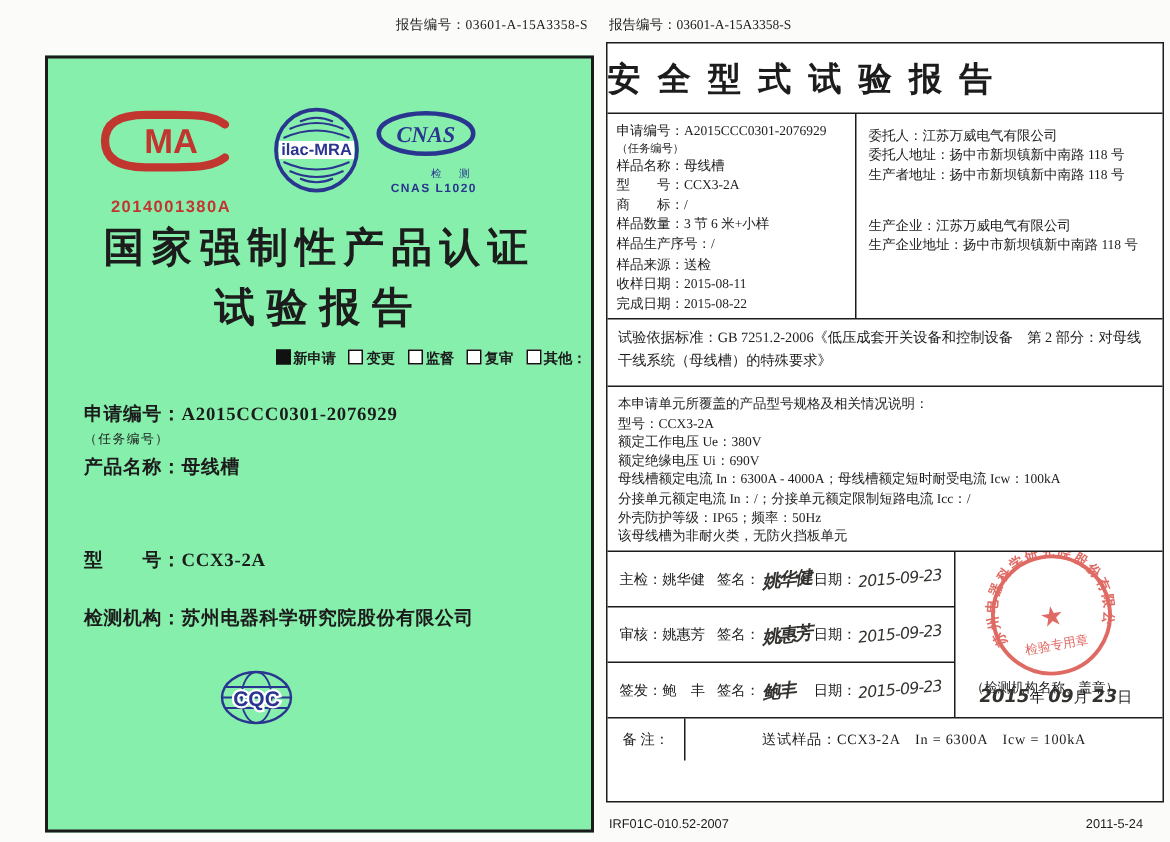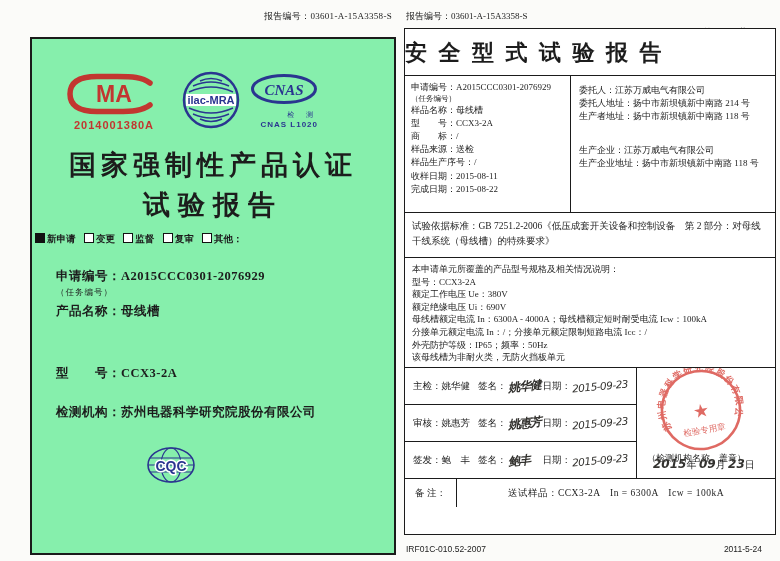--- a/index.html
+++ b/index.html
@@ -3,28 +3,28 @@
 <meta charset="utf-8">
 <style>
   html,body{margin:0;padding:0;width:780px;height:561px;overflow:hidden;background:#fbfbf9;}
   .canvas{position:relative;width:780px;height:561px;font-family:"Liberation Serif",serif;color:#1c1c1c;background:#fbfbf9;}
   
   .page-left{position:absolute;left:28px;top:0;width:370px;height:561px;}
   .lp-reportno{position:absolute;top:10px;right:6px;font-size:9px;letter-spacing:.3px;}
   .lp-border{position:absolute;top:37px;left:2px;width:362px;height:514px;border:2px solid #1b1b1b;background:#86efac;}
   .logos{position:absolute;top:32px;left:0;width:100%;height:72px;}
   .cma{position:absolute;left:34px;top:2px;width:96px;text-align:center;}
-  .cma-num{color:#c23630;font-size:11px;font-family:"Liberation Sans",sans-serif;letter-spacing:1px;font-weight:bold;margin-top:0;}
+  .cma-num{color:#c23630;font-size:11px;font-family:"Liberation Sans",sans-serif;letter-spacing:1px;font-weight:bold;margin-top:12px;}
   .ilac{position:absolute;left:150px;top:0;}
   .cnas{position:absolute;left:216px;top:3px;width:70px;text-align:right;}
   .cnas-sub1{font-size:7px;color:#2a3590;letter-spacing:5px;margin-top:1px;}
   .cnas-sub2{font-size:8px;color:#2a3590;font-family:"Liberation Sans",sans-serif;font-weight:bold;letter-spacing:1px;}
   .lp-title1{position:absolute;top:108px;width:100%;text-align:center;font-size:27px;font-weight:700;letter-spacing:5px;}
   .lp-title2{position:absolute;top:148px;width:100%;text-align:center;font-size:27px;font-weight:700;letter-spacing:8px;}
-  .lp-checks{position:absolute;top:194px;width:100%;text-align:left;font-size:9.5px;font-weight:700;}
+  .lp-checks{position:absolute;top:194px;width:100%;text-align:right;font-size:9.5px;font-weight:700;}
   .chk{margin:0 3px;white-space:nowrap;}
   .box{display:inline-block;width:8px;height:8px;border:1px solid #111;margin-right:2px;vertical-align:-1px;background:#fff;}
   .box.filled{background:#111;}
   .lp-field{position:absolute;left:24px;font-size:12.5px;font-weight:600;letter-spacing:.5px;white-space:nowrap;}
   .lp-field.note{font-size:8.5px;font-weight:400;letter-spacing:1px;}
   .f1{top:229px;} .fnote{top:248px;} .f2{top:264px;} .f3{top:326px;} .f4{top:365px;}
   .cqc{position:absolute;top:407px;left:114px;}
   
   .page-right{position:absolute;left:404px;top:0;width:374px;height:561px;}
   .rp-reportno{position:absolute;top:10px;left:2px;font-size:9px;}
@@ -144,28 +144,29 @@
 
       <div class="rrow r-title">安 全 型 式 试 验 报 告</div>
 
       <div class="rrow r-info">
         <div class="r-info-left">
           <div>申请编号：A2015CCC0301-2076929</div>
           <div class="note">（任务编号）</div>
           <div>样品名称：母线槽</div>
           <div>型　　号：CCX3-2A</div>
           <div>商　　标：/</div>
+          <div>样品数量：3 节 6 米+小样</div>
+          <div>样品生产序号：/</div>
           <div>样品来源：送检</div>
-          <div>样品生产序号：/</div>
           <div>收样日期：2015-08-11</div>
           <div>完成日期：2015-08-22</div>
         </div>
         <div class="r-info-right">
           <div>委托人：江苏万威电气有限公司</div>
-          <div>委托人地址：扬中市新坝镇新中南路 214 号</div>
+          <div>委托人地址：扬中市新坝镇新中南路 118 号</div>
           <div>生产者地址：扬中市新坝镇新中南路 118 号</div>
           <div class="grp">生产企业：江苏万威电气有限公司</div>
           <div>生产企业地址：扬中市新坝镇新中南路 118 号</div>
         </div>
       </div>
 
       <div class="rrow r-standard">试验依据标准：GB 7251.2-2006《低压成套开关设备和控制设备　第 2 部分：对母线干线系统（母线槽）的特殊要求》</div>
 
 
       <div class="rrow r-spec">

